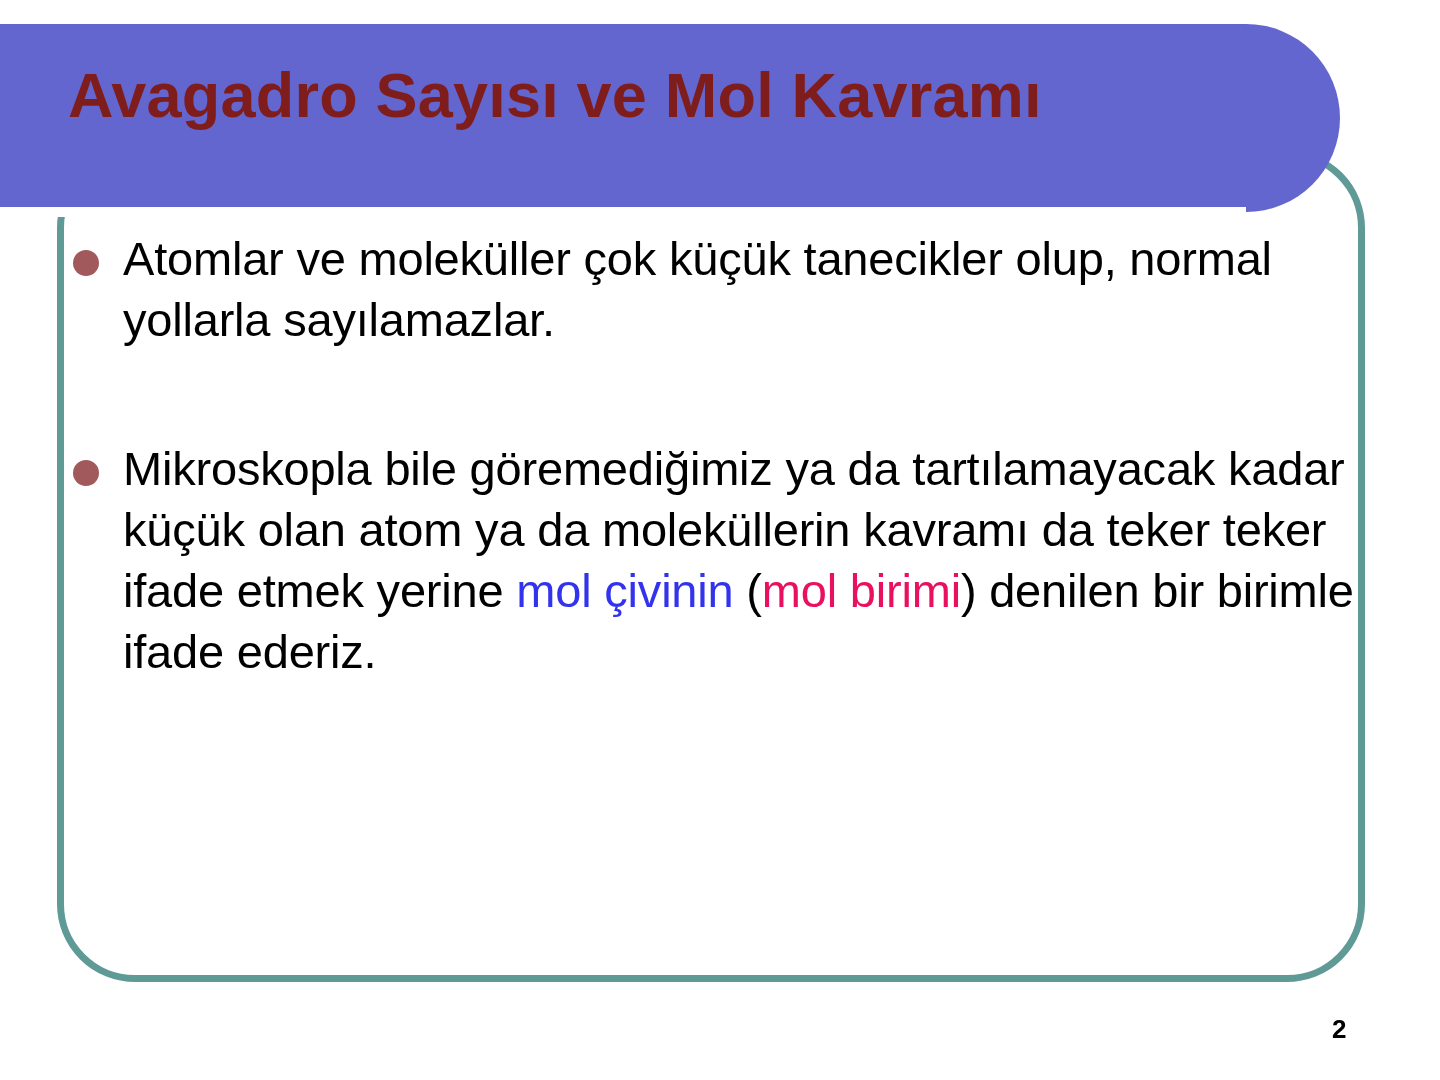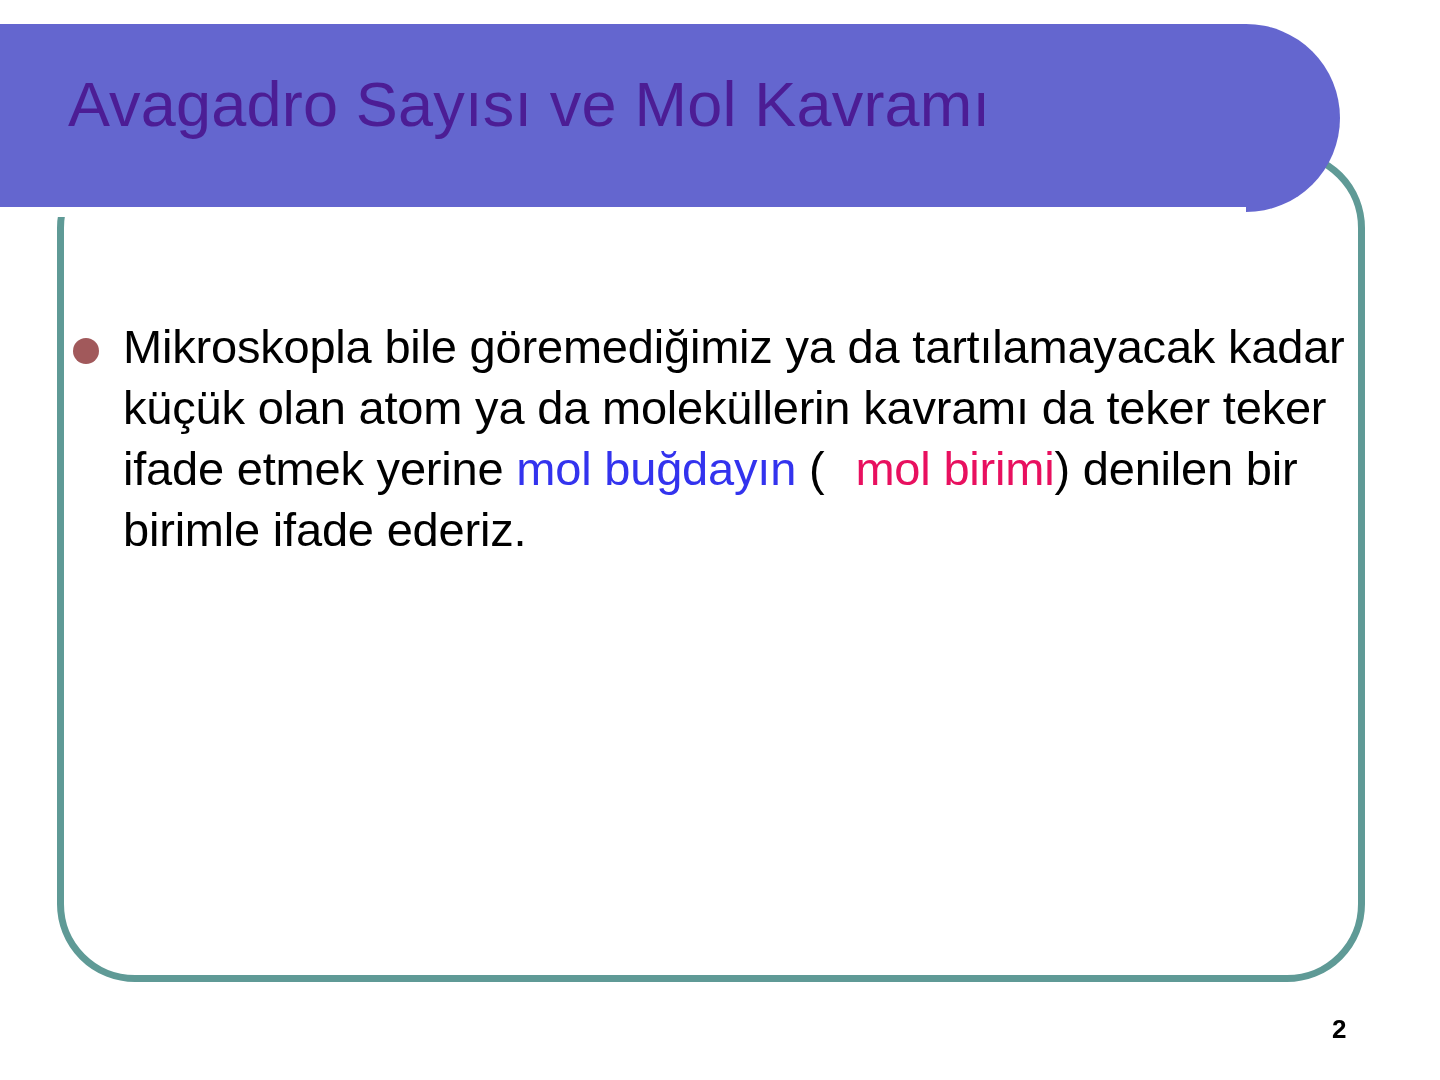--- a/index.html
+++ b/index.html
@@ -29,25 +29,25 @@
     width: 1360px;
     height: 188px;
     background: #6466CF;
     border-radius: 0 94px 94px 0;
     z-index: 3;
   }
 
   #title-text {
     position: absolute;
     left: 68px;
-    top: 68px;
+    top: 59px;
     font-size: 63px;
     line-height: 72px;
-    color: #4c1d95;
-    font-weight: 400;
+    color: #7f1d1d;
+    font-weight: 700;
     letter-spacing: 0.2px;
     white-space: nowrap;
     z-index: 5;
   }
 
   #title-rule {
     position: absolute;
     left: 0px;
     top: 183px;
     width: 1266px;
@@ -113,21 +113,21 @@
     line-height: 61px;
     color: #000000;
     font-weight: 400;
     letter-spacing: -0.2px;
   }
 
   .spacer-1 { height: 88px; }
   .spacer-2 { height: 78px; }
 
   .kw-blue { color: #3333EE; }
-  .kw-pink { color: #E8105F; margin-left: 31px; }
+  .kw-pink { color: #E8105F; }
 
   
   #page-number {
     position: absolute;
     left: 1332px;
     top: 1014px;
     font-size: 26px;
     font-weight: 700;
     color: #000000;
     z-index: 6;
@@ -142,27 +142,33 @@
   <div id="title-mask"></div>
 
   <div id="title-bar">
     <div id="title-rule"></div>
   </div>
 
   <div id="title-text">Avagadro Sayısı ve Mol Kavramı</div>
 
   <div id="bullet-list">
 
+    <div class="bullet-row">
+      <span class="bullet-dot"></span>
+      <span class="bullet-text">
+        <span>Atomlar ve moleküller çok küçük tanecikler olup, normal yollarla sayılamazlar.</span>
+      </span>
+    </div>
 
     <div class="spacer-1"></div>
 
     <div class="bullet-row">
       <span class="bullet-dot"></span>
       <span class="bullet-text">
-        <span>Mikroskopla bile göremediğimiz ya da tartılamayacak kadar küçük olan atom ya da moleküllerin kavramı da teker teker ifade etmek yerine </span><span class="kw-blue">mol buğdayın</span><span> (</span><span class="kw-pink">mol birimi</span><span>)  denilen bir birimle ifade ederiz.</span>
+        <span>Mikroskopla bile göremediğimiz ya da tartılamayacak kadar küçük olan atom ya da moleküllerin kavramı da teker teker ifade etmek yerine </span><span class="kw-blue">mol çivinin</span><span> (</span><span class="kw-pink">mol birimi</span><span>)  denilen bir birimle ifade ederiz.</span>
       </span>
     </div>
 
     <div class="spacer-2"></div>
 
 
   </div>
 
   <div id="page-number">2</div>
 

